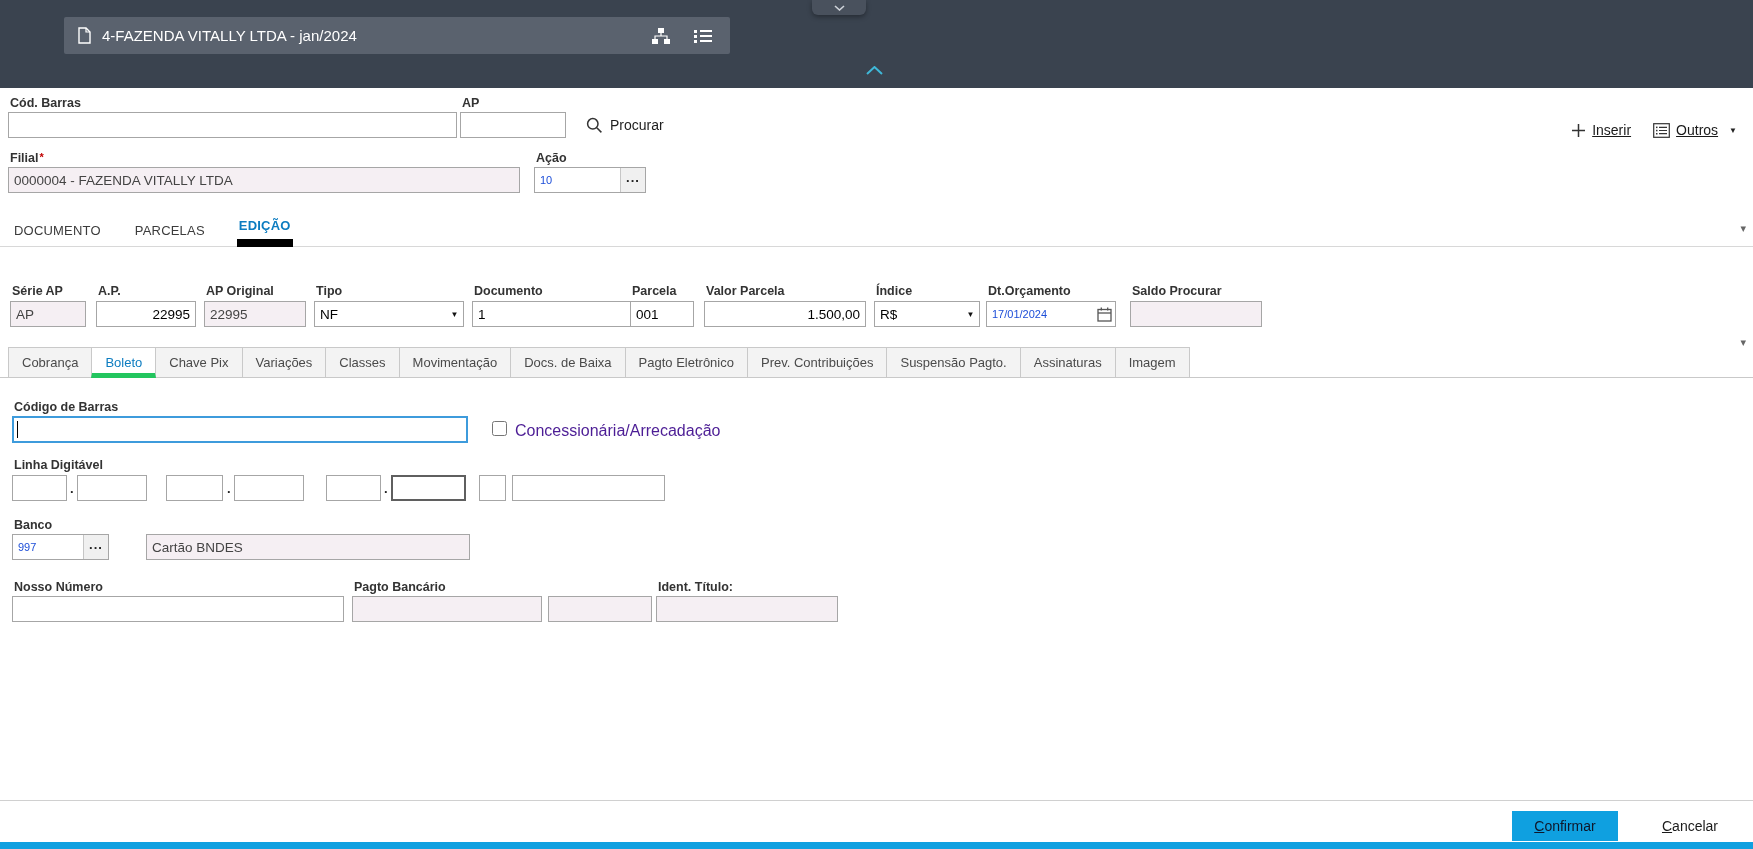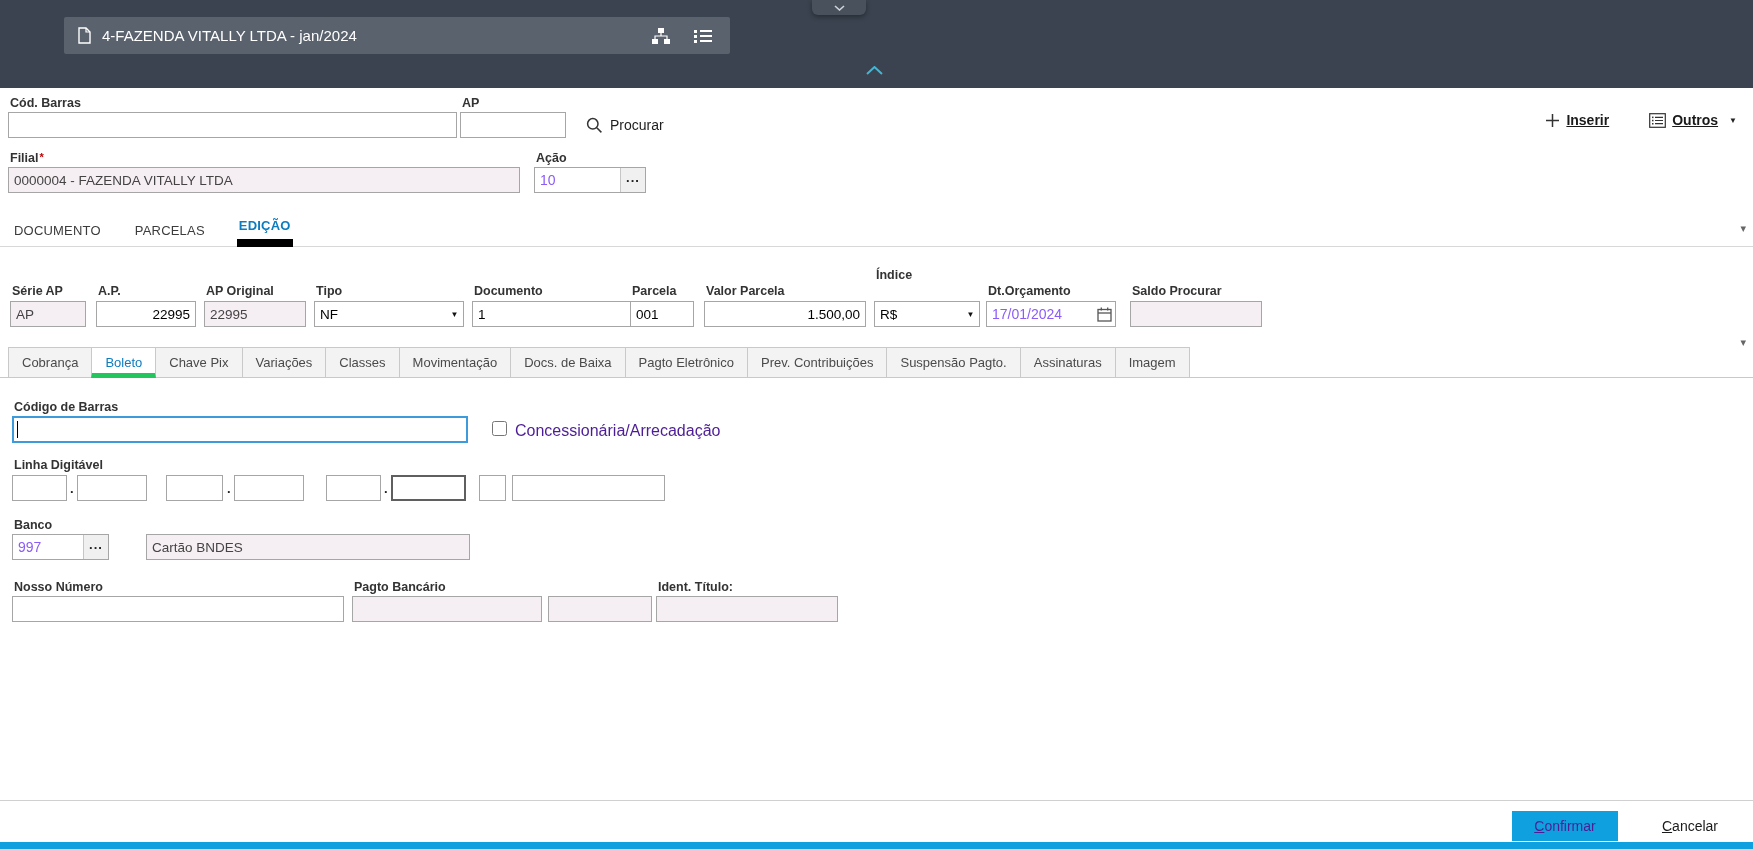--- a/index.html
+++ b/index.html
@@ -20,34 +20,34 @@
 
   
   .lbl{position:absolute;font-size:12.5px;font-weight:700;color:#333;white-space:nowrap;}
   .tf{position:absolute;height:26px;border:1px solid #A6A6A6;background:#fff;color:#000;
       font-family:"Liberation Sans",sans-serif;font-size:13.5px;padding:0 5px;box-sizing:border-box;outline:none;}
   .tf.ro{background:#F5EFF3;color:#444;}
   .tf.right{text-align:right;}
   .grp{position:absolute;height:26px;border:1px solid #A6A6A6;background:#fff;box-sizing:border-box;
        display:flex;align-items:stretch;}
   .grp input{border:none;outline:none;flex:1;min-width:0;background:transparent;
-             font-family:"Liberation Sans",sans-serif;font-size:14px;padding:0 5px;color:#8b5cf6;}
+             font-family:"Liberation Sans",sans-serif;font-size:11px;padding:0 5px;color:#1d4ed8;}
   .dots-btn{width:24px;border-left:1px solid #C6C6C6;background:#F0F0F0;display:flex;align-items:center;
             justify-content:center;cursor:pointer;color:#222;font-weight:700;font-size:13px;}
   .dots-btn span{transform:translateY(-3px);letter-spacing:1px;}
   .sel{cursor:pointer;}
   .sel .val{flex:1;font-size:13.5px;padding:5px 5px 0 5px;color:#000;}
   .sel .car{width:17px;display:flex;align-items:center;justify-content:center;font-size:8px;color:#111;}
   .cal-ico{display:flex;align-items:center;justify-content:center;width:22px;cursor:pointer;}
   .scroll-caret{position:absolute;right:7px;font-size:11px;color:#666;cursor:pointer;}
 
   
   .proc-btn{position:absolute;left:586px;top:112px;height:26px;display:flex;align-items:center;gap:7px;
             cursor:pointer;font-size:14px;color:#1e1e1e;}
-  .right-cluster{position:absolute;right:16px;top:112px;height:26px;display:flex;align-items:flex-start;gap:40px;font-weight:bold;}
+  .right-cluster{position:absolute;right:16px;top:112px;height:26px;display:flex;align-items:flex-end;gap:22px;}
   .tool-link{display:flex;align-items:center;gap:6px;cursor:pointer;font-size:14px;color:#1a1a1a;}
   .tool-link .u{text-decoration:underline;}
   .tool-link .caret{font-size:8px;margin-left:5px;color:#222;}
   .req{color:#C00000;font-size:11px;vertical-align:top;margin-left:1px;}
 
   
   .maintabs{position:absolute;left:0;top:213px;right:0;height:34px;display:flex;gap:30px;
             padding-left:12px;align-items:flex-end;}
   .maintab-line{position:absolute;left:0;top:246px;right:0;border-top:1px solid #D8D8D8;}
   .mtab{font-size:13px;color:#3c3c3c;padding:0 2px 9px 2px;cursor:pointer;letter-spacing:.2px;}
@@ -64,21 +64,21 @@
   .tf.focused{border:2px solid #3D9BDC;}
   .text-cursor{position:absolute;left:17px;top:421px;width:1px;height:17px;background:#000;}
   .chk{position:absolute;left:492px;top:421px;width:15px;height:15px;margin:0;cursor:pointer;}
   .chk-lbl{position:absolute;left:515px;top:422px;font-size:16px;color:#4c1d95;font-weight:400;}
   .dot-sep{position:absolute;top:481px;font-weight:700;color:#222;font-size:13px;}
   .tf.thick{border:2px solid #5F5F5F;}
 
   
   .footer-line{position:absolute;left:0;top:800px;right:0;border-top:1px solid #D0D0D0;}
   .btn-confirm{position:absolute;left:1512px;top:811px;width:106px;height:30px;background:#0FA0E0;
-               border:none;color:#4c1d95;font-size:14px;font-family:"Liberation Sans",sans-serif;cursor:pointer;}
+               border:none;color:#0f172a;font-size:14px;font-family:"Liberation Sans",sans-serif;cursor:pointer;}
   .btn-cancel{position:absolute;left:1642px;top:811px;width:96px;height:30px;background:transparent;
               border:none;color:#1a1a1a;font-size:14px;font-family:"Liberation Sans",sans-serif;cursor:pointer;}
   .fl{display:block;text-align:center;}
   .fl::first-letter{text-decoration:underline;}
   .bottom-strip{position:absolute;left:0;bottom:0;right:0;height:7px;background:#0FA0E0;}
 </style>
 </head>
 <body>
 
 <div class="page">
@@ -205,21 +205,21 @@
 
   <div class="lbl" style="left:474px;top:284px;">Documento</div>
   <input class="tf" style="left: 472px; top: 301px; width: 164px;" value="1">
 
   <div class="lbl" style="left:632px;top:284px;">Parcela</div>
   <input class="tf" style="left: 630px; top: 301px; width: 64px;" value="001">
 
   <div class="lbl" style="left:706px;top:284px;">Valor Parcela</div>
   <input class="tf right" style="left: 704px; top: 301px; width: 162px;" value="1.500,00">
 
-  <div class="lbl" style="left:876px;top:268px;">Índice</div>
+  <div class="lbl" style="left:876px;top:284px;">Índice</div>
   <div class="grp sel" style="left:874px;top:301px;width:106px;">
     <span class="val">R$</span>
     <span class="car">▼</span>
   </div>
 
   <div class="lbl" style="left:988px;top:284px;">Dt.Orçamento</div>
   <div class="grp" style="left:986px;top:301px;width:130px;">
     <input value="17/01/2024" style="">
     <span class="cal-ico">
       <svg width="15" height="15" viewBox="0 0 15 15">

